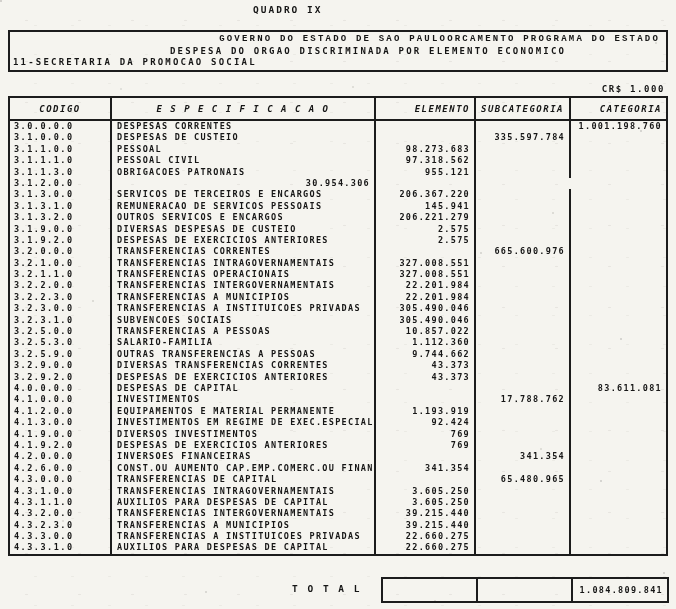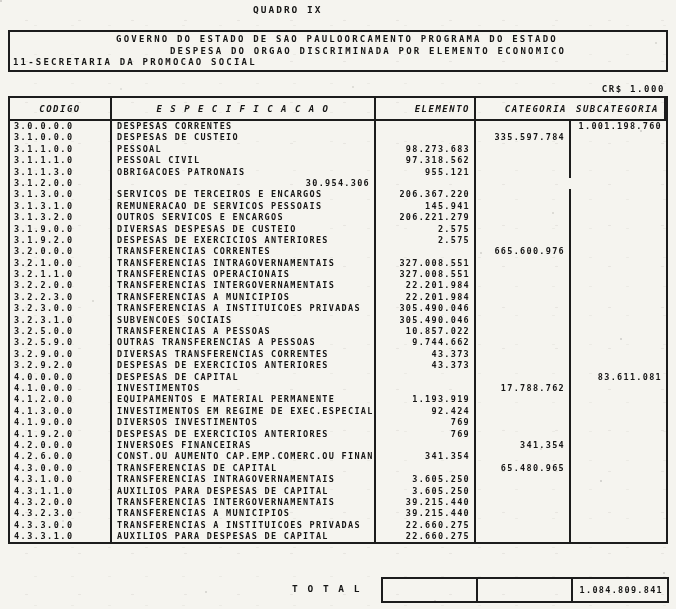--- a/index.html
+++ b/index.html
@@ -14,21 +14,21 @@
     font-family:"DejaVu Sans Mono", monospace;
     font-weight:bold; color:#161616; overflow:hidden;
   }
   .quadro-title { position:absolute; left:253px; top:4px; font-size:9.5px; letter-spacing:2px; }
 
   .header-box {
     position:absolute; left:8px; top:30px; width:660px; height:42px;
     border:2px solid #1c1c1c; box-sizing:border-box;
     font-size:9px; letter-spacing:2.2px; line-height:11.5px;
   }
-  .hb-line1 { display:flex; justify-content:center; padding:2px 6px 0 4px; }
+  .hb-line1 { display:flex; justify-content:flex-end; padding:2px 6px 0 4px;font-family:Liberation Mono, monospace; }
   .hb-line2 { padding-left:160px; }
   .hb-line3 { padding-left:3px; }
 
   .currency-note { position:absolute; right:11px; top:84px; font-size:9px; letter-spacing:1.6px;margin-left:17px; }
 
   .main-table {
     position:absolute; left:8px; top:96px; width:660px;
     border:2px solid #1c1c1c; box-sizing:border-box;
   }
   .thead {
@@ -87,22 +87,22 @@
     <div class="hb-line3">11-SECRETARIA DA PROMOCAO SOCIAL</div>
   </div>
 
   <div class="currency-note">CR$ 1.000</div>
 
   <div class="main-table">
     <div class="thead">
       <div class="th center">CODIGO</div>
       <div class="th center">E S P E C I F I C A C A O</div>
       <div class="th right">ELEMENTO</div>
+      <div class="th center">SUBCATEGORIA</div>
       <div class="th right last">CATEGORIA</div>
-      <div class="th center">SUBCATEGORIA</div>
     </div>
     <div class="tbody" id="tbody">
         <div class="trow">
           <div class="cell code">3.0.0.0.0</div>
           <div class="cell espec">DESPESAS CORRENTES</div>
           <div class="cell num"></div>
           <div class="cell num"></div>
           <div class="cell num last">1.001.198.760</div>
         </div>
         <div class="trow">
@@ -220,20 +220,27 @@
           <div class="cell code">3.2.3.1.0</div>
           <div class="cell espec">SUBVENCOES SOCIAIS</div>
           <div class="cell num">305.490.046</div>
           <div class="cell num"></div>
           <div class="cell num last"></div>
         </div>
         <div class="trow">
           <div class="cell code">3.2.5.0.0</div>
           <div class="cell espec">TRANSFERENCIAS A PESSOAS</div>
           <div class="cell num">10.857.022</div>
+          <div class="cell num"></div>
+          <div class="cell num last"></div>
+        </div>
+        <div class="trow">
+          <div class="cell code">3.2.5.3.0</div>
+          <div class="cell espec">SALARIO-FAMILIA</div>
+          <div class="cell num">1.112.360</div>
           <div class="cell num"></div>
           <div class="cell num last"></div>
         </div>
         <div class="trow">
           <div class="cell code">3.2.5.9.0</div>
           <div class="cell espec">OUTRAS TRANSFERENCIAS A PESSOAS</div>
           <div class="cell num">9.744.662</div>
           <div class="cell num"></div>
           <div class="cell num last"></div>
         </div>

